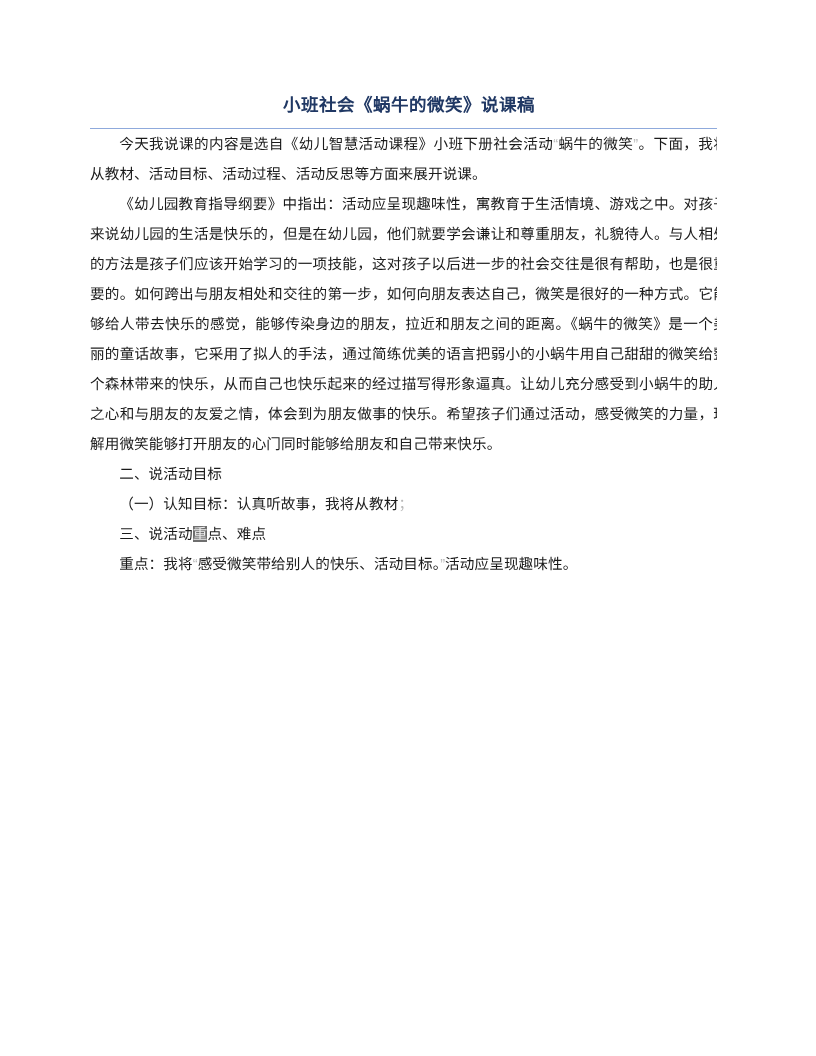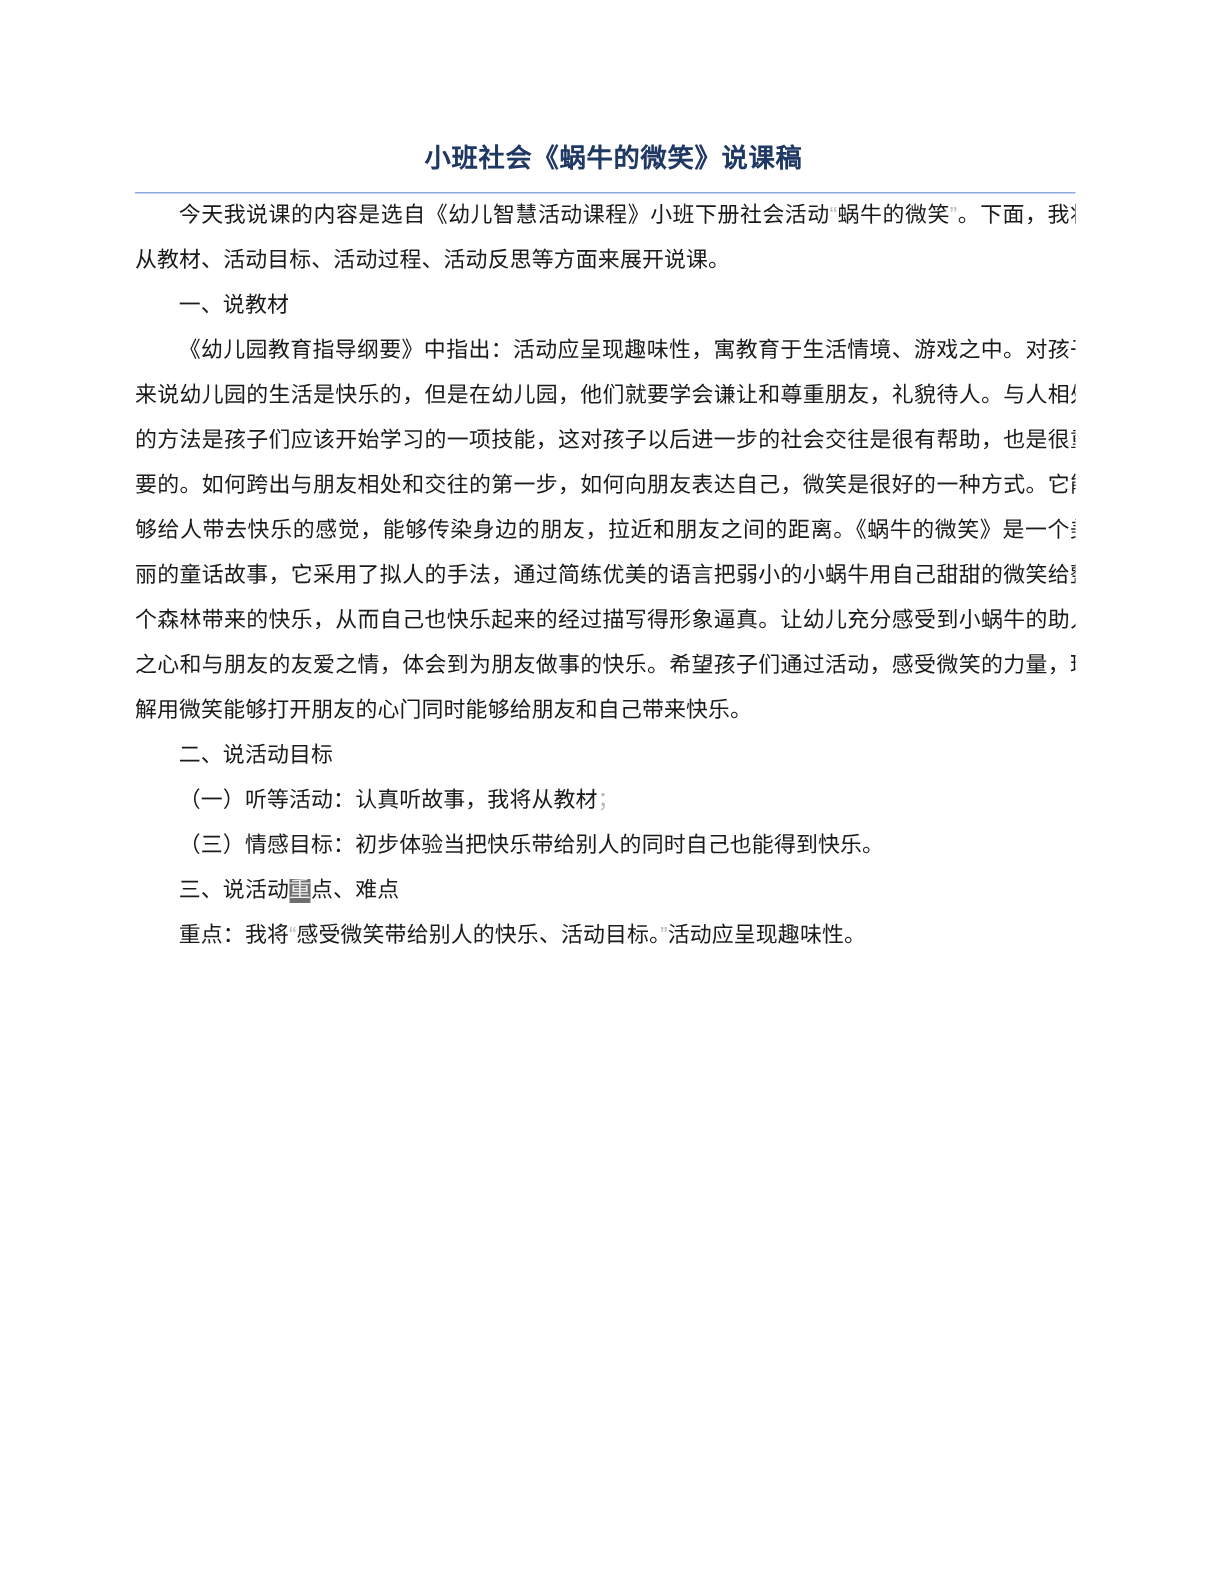--- a/index.html
+++ b/index.html
@@ -72,30 +72,28 @@
 <body>
 
 <div class="page">
   <div class="content">
 
     <h1 class="doc-title">小班社会《蜗牛的微笑》说课稿</h1>
     <div class="title-rule"></div>
 
     <p class="body-para indent2 gap-intro"><span>今天我说课的内容是选自《幼儿智慧活动课程》小班下册社会活动</span><span class="faint">“</span><span>蜗牛的微笑</span><span class="faint">”</span><span>。</span><span>下面，我将从教材、活动目标、活动过程、活动反思等方面来展开说课。</span></p>
 
-    <p class="body-para sec-head gap-sec">一、说教材</p>
 
     <p class="body-para indent2 gap-sec">《幼儿园教育指导纲要》中指出：活动应呈现趣味性，寓教育于生活情境、游戏之中。对孩子来说幼儿园的生活是快乐的，但是在幼儿园，他们就要学会谦让和尊重朋友，礼貌待人。与人相处的方法是孩子们应该开始学习的一项技能，这对孩子以后进一步的社会交往是很有帮助，也是很重要的。如何跨出与朋友相处和交往的第一步，如何向朋友表达自己，微笑是很好的一种方式。它能够给人带去快乐的感觉，能够传染身边的朋友，拉近和朋友之间的距离。《蜗牛的微笑》是一个美丽的童话故事，它采用了拟人的手法，通过简练优美的语言把弱小的小蜗牛用自己甜甜的微笑给整个森林带来的快乐，从而自己也快乐起来的经过描写得形象逼真。让幼儿充分感受到小蜗牛的助人之心和与朋友的友爱之情，体会到为朋友做事的快乐。希望孩子们通过活动，感受微笑的力量，理解用微笑能够打开朋友的心门同时能够给朋友和自己带来快乐。</p>
 
     <p class="body-para sec-head gap-sec">二、说活动目标</p>
 
 
-    <p class="body-para indent2 gap-item"><span>（一）听等活动：</span><span>认真听故事，我将从教材</span><span class="faint">；</span></p>
+    <p class="body-para indent2 gap-item"><span>（一）认知目标：</span><span>认真听故事，我将从教材</span><span class="faint">；</span></p>
 
 
-    <p class="body-para indent2 gap-item"><span>（三）情感目标：</span><span>初步体验当把快乐带给别人的同时自己也能得到快乐。</span></p>
 
     <p class="body-para sec-head gap-sec"><span>三、说活动</span><span class="hl-char">重</span><span>点、难点</span></p>
 
     <p class="body-para indent2 gap-item"><span>重点：</span><span>我将</span><span class="faint">“</span><span>感受微笑带给别人的快乐、活动目标。</span><span class="faint">”</span><span>活动应呈现趣味性。</span></p>
 
   </div>
 </div>
 
 </body></html>

